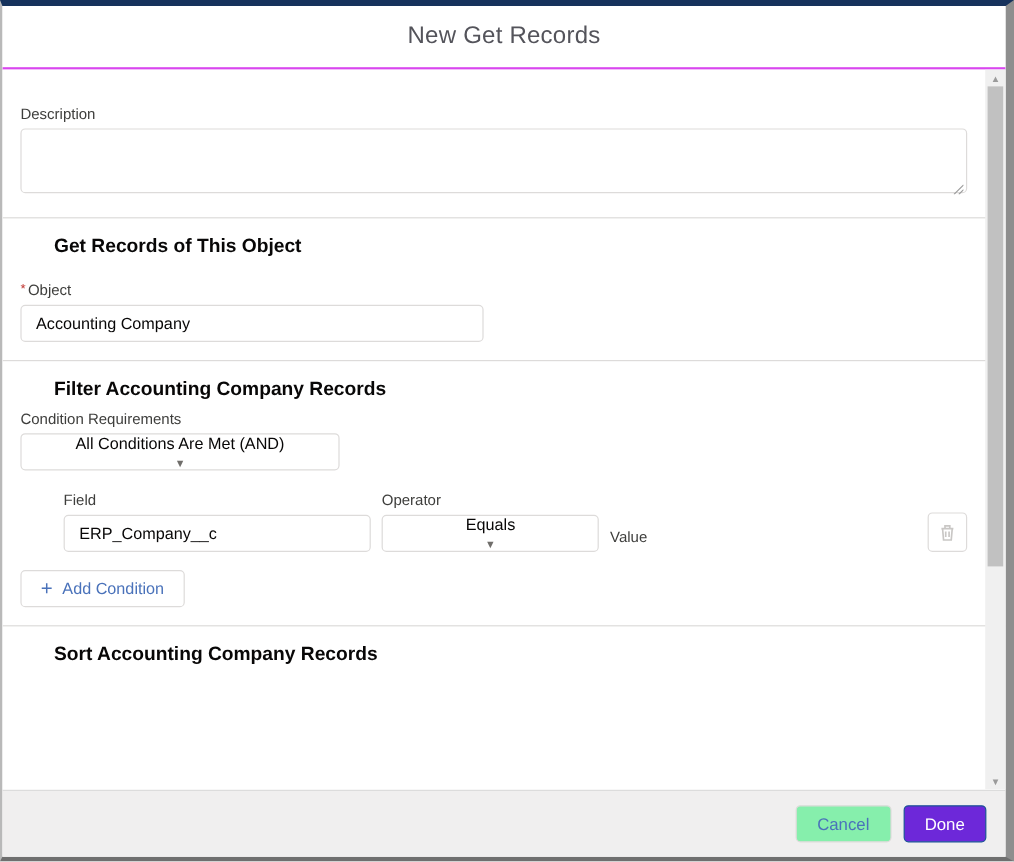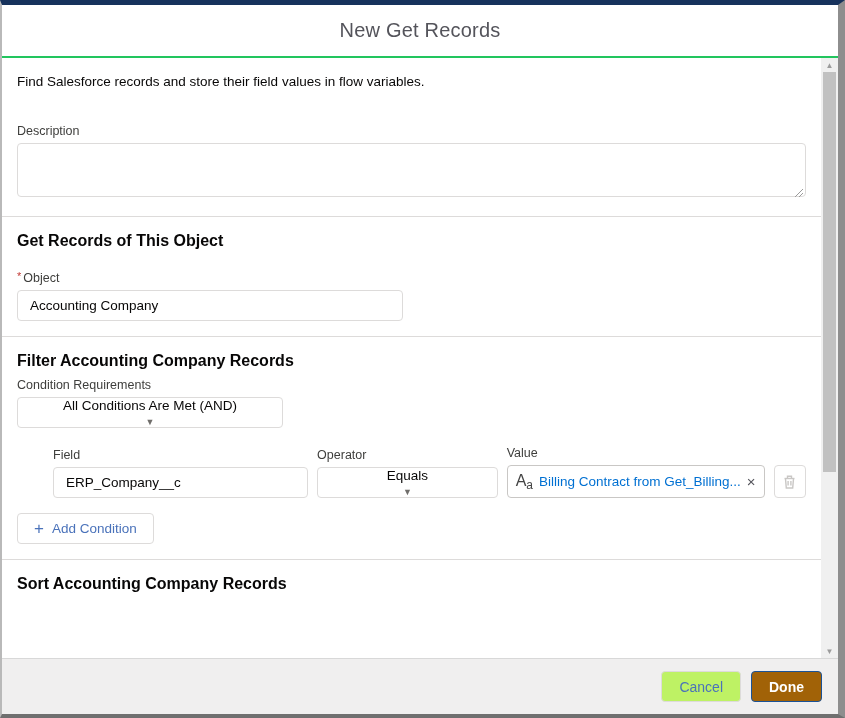--- a/index.html
+++ b/index.html
@@ -9,21 +9,21 @@
     background:#fff;
     border-top:5px solid #16325c;
     border-left:2px solid #b9b9b9;
     border-right:7px solid #8e8e8e;
     border-bottom:4px solid #6f6f6f;
     display:flex; flex-direction:column;
   }
   
   .modal-header {
     height:53px; flex:0 0 53px; background:#fff;
-    border-bottom:2px solid #22c55e;
+    border-bottom:2px solid #d946ef;
     display:flex; align-items:center; justify-content:center;
   }
   .modal-title {
     font-size:20px; font-weight:300; color:#54545b; letter-spacing:.2px;
   }
   
   .modal-body {
     position:relative; flex:1 1 auto; background:#fff; overflow:hidden;
     padding:16px 32px 0 15px;
   }
@@ -40,21 +40,21 @@
     padding:0 12px; height:31px; outline:none;
   }
   textarea.desc { height:54px; resize:none; padding-top:6px; }
   .desc-wrap { position:relative; }
   .resize-handle {
     position:absolute; right:3px; bottom:4px; width:9px; height:9px; cursor:nwse-resize;
   }
   .spacer-14 { height:14px; }
   .divider { border-top:1px solid #dddbda; margin:15px -32px 0 -15px; }
   .section-heading {
-    font-size:16px; font-weight:700; color:#080707; margin-top:15px;
+    font-size:16px; font-weight:700; color:#080707; margin-top:15px;margin-left:28px;
   }
   .object-field { width:386px; margin-top:20px; }
   .cr-block { margin-top:8px; }
   .select-box {
     display:flex; align-items:center; justify-content:space-between;
     cursor:pointer;
     flex-direction:column;
   }
   .cr-select { width:266px; }
   .dd-arrow { font-size:9px; color:#706e6b; line-height:1; }
@@ -100,37 +100,36 @@
     background:#c1c1c1; cursor:grab;
   }
   
   .modal-footer {
     flex:0 0 56px; background:#f0efef; border-top:1px solid #d8d8d8;
     display:flex; align-items:center; justify-content:flex-end; gap:10px;
     padding-right:16px;
   }
   .btn { height:31px; border-radius:4px; font-size:14px; cursor:pointer;
     font-family:"Liberation Sans",sans-serif; }
-  .btn-cancel { background:#bef264; border:1px solid #dddbda; color:#4a72ba;
+  .btn-cancel { background:#86efac; border:1px solid #dddbda; color:#4a72ba;
     padding:0 17px; }
-  .btn-done { background:#a16207; border:1px solid #1b5297; color:#fff;
-    padding:0 17px; font-weight:700; }
+  .btn-done { background:#6d28d9; border:1px solid #1b5297; color:#fff;
+    padding:0 17px; font-weight:400; }
 </style>
 </head>
 <body>
 
 <div class="screen">
 
   <div class="modal-header">
     <div class="modal-title">New Get Records</div>
   </div>
 
   <div class="modal-body">
 
-    <div class="intro">Find Salesforce records and store their field values in flow variables.</div>
 
 
     <div class="spacer-14"></div>
     <label class="field-label">Description</label>
     <div class="desc-wrap">
       <textarea class="desc" style=""></textarea>
       <svg class="resize-handle" viewBox="0 0 9 9">
         <line x1="1" y1="9" x2="9" y2="1" stroke="#9b9b9b" stroke-width="1"></line>
         <line x1="5" y1="9" x2="9" y2="5" stroke="#9b9b9b" stroke-width="1"></line>
       </svg>
@@ -163,25 +162,20 @@
       </div>
       <div class="cond-operator">
         <label class="field-label">Operator</label>
         <div class="select-box">
           <span>Equals</span>
           <span class="dd-arrow">▼</span>
         </div>
       </div>
       <div class="cond-value">
         <label class="field-label">Value</label>
-        <div class="value-pill">
-          <span class="aa-icon"><span class="A">A</span><span class="a">a</span></span>
-          <span class="pill-text">Billing Contract from Get_Billing...</span>
-          <span class="pill-close">×</span>
-        </div>
       </div>
       <button class="trash-btn">
         <svg width="15" height="16" viewBox="0 0 15 16">
           <g fill="none" stroke="#c9c7c5" stroke-width="1.4">
             <path d="M2.5 4.5 L12.5 4.5"></path>
             <path d="M5.5 4 L5.5 2.2 L9.5 2.2 L9.5 4"></path>
             <path d="M3.5 4.8 L4.3 14 L10.7 14 L11.5 4.8"></path>
             <path d="M6.1 7 L6.1 11.5"></path>
             <path d="M8.9 7 L8.9 11.5"></path>
           </g>

